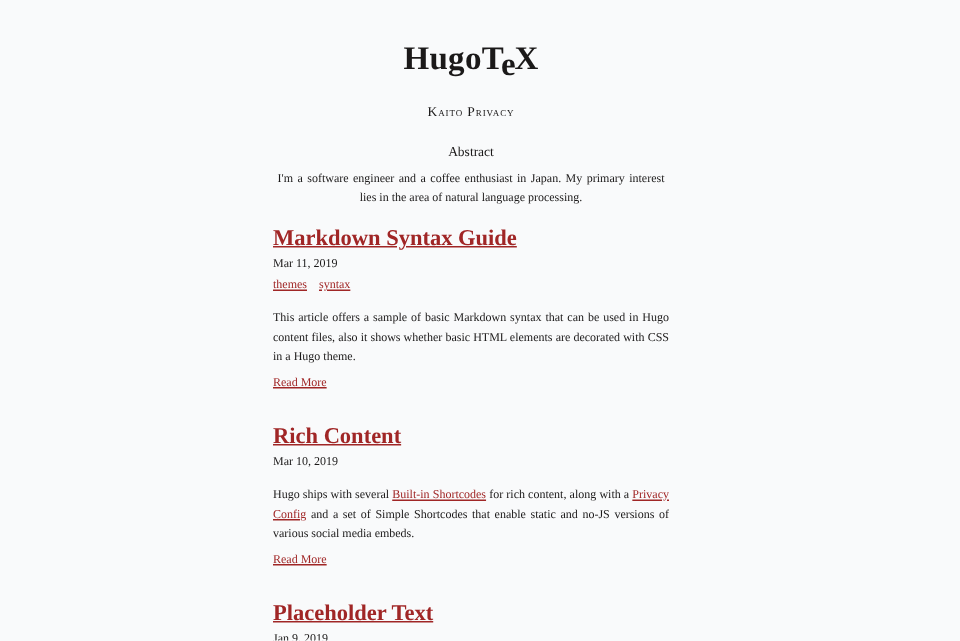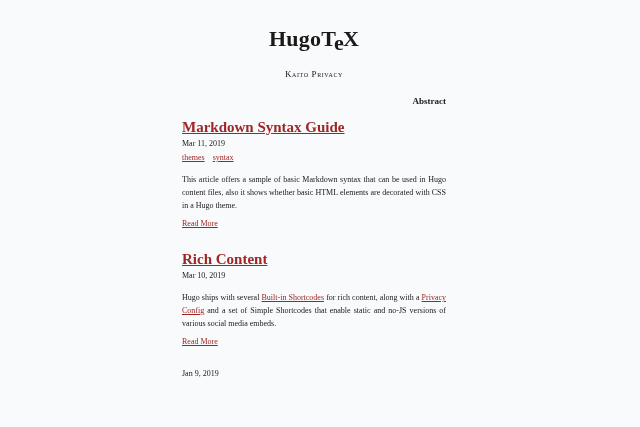--- a/index.html
+++ b/index.html
@@ -38,24 +38,24 @@
   .author {
     margin-top: 14px;
     font-size: 9px;
     line-height: 10px;
     font-variant: small-caps;
     letter-spacing: 0.6px;
   }
   
   .abstract-label {
     margin-top: 17px;
-    text-align: right;
+    text-align: center;
     font-size: 9px;
     line-height: 10px;
-    font-weight: bold;
+    font-weight: normal;
   }
   .abstract-text {
     margin: 6px 0 0 0;
     padding: 0 3px;
     font-size: 8px;
     line-height: 13px;
     text-align: justify;
     text-align-last: center;
   }
   
@@ -92,23 +92,25 @@
 
 <div class="page">
 
   <header class="site-header">
     <h1 class="site-title"><span>Hugo</span><span>T</span><span class="tex-e">e</span><span>X</span></h1>
     <div class="author">Kaito Privacy</div>
   </header>
 
   <section>
     <div class="abstract-label">Abstract</div>
+    <p class="abstract-text">I'm a software engineer and a coffee enthusiast in Japan. My primary interest lies in the area of natural language processing.</p>
   </section>
 
   <main class="articles">
       <article class="article"><h2 class="post-title"><a>Markdown Syntax Guide</a></h2><div class="post-date">Mar 11, 2019</div><div class="post-tags"><a>themes</a><a>syntax</a></div><p class="excerpt"><span>This article offers a sample of basic Markdown syntax that can be used in Hugo content files, also it shows whether basic HTML elements are decorated with CSS in a Hugo theme.</span></p><a class="read-more">Read More</a></article>
       <article class="article"><h2 class="post-title"><a>Rich Content</a></h2><div class="post-date">Mar 10, 2019</div><p class="excerpt"><span>Hugo ships with several </span><a>Built-in Shortcodes</a><span> for rich content, along with a </span><a>Privacy Config</a><span> and a set of Simple Shortcodes that enable static and no-JS versions of various social media embeds.</span></p><a class="read-more">Read More</a></article>
       <article class="article">
+        <h2 class="post-title"><a>Placeholder Text</a></h2>
         <div class="post-date">Jan 9, 2019</div>
       </article>
     </main>
 
 </div>
 
 </body></html>

